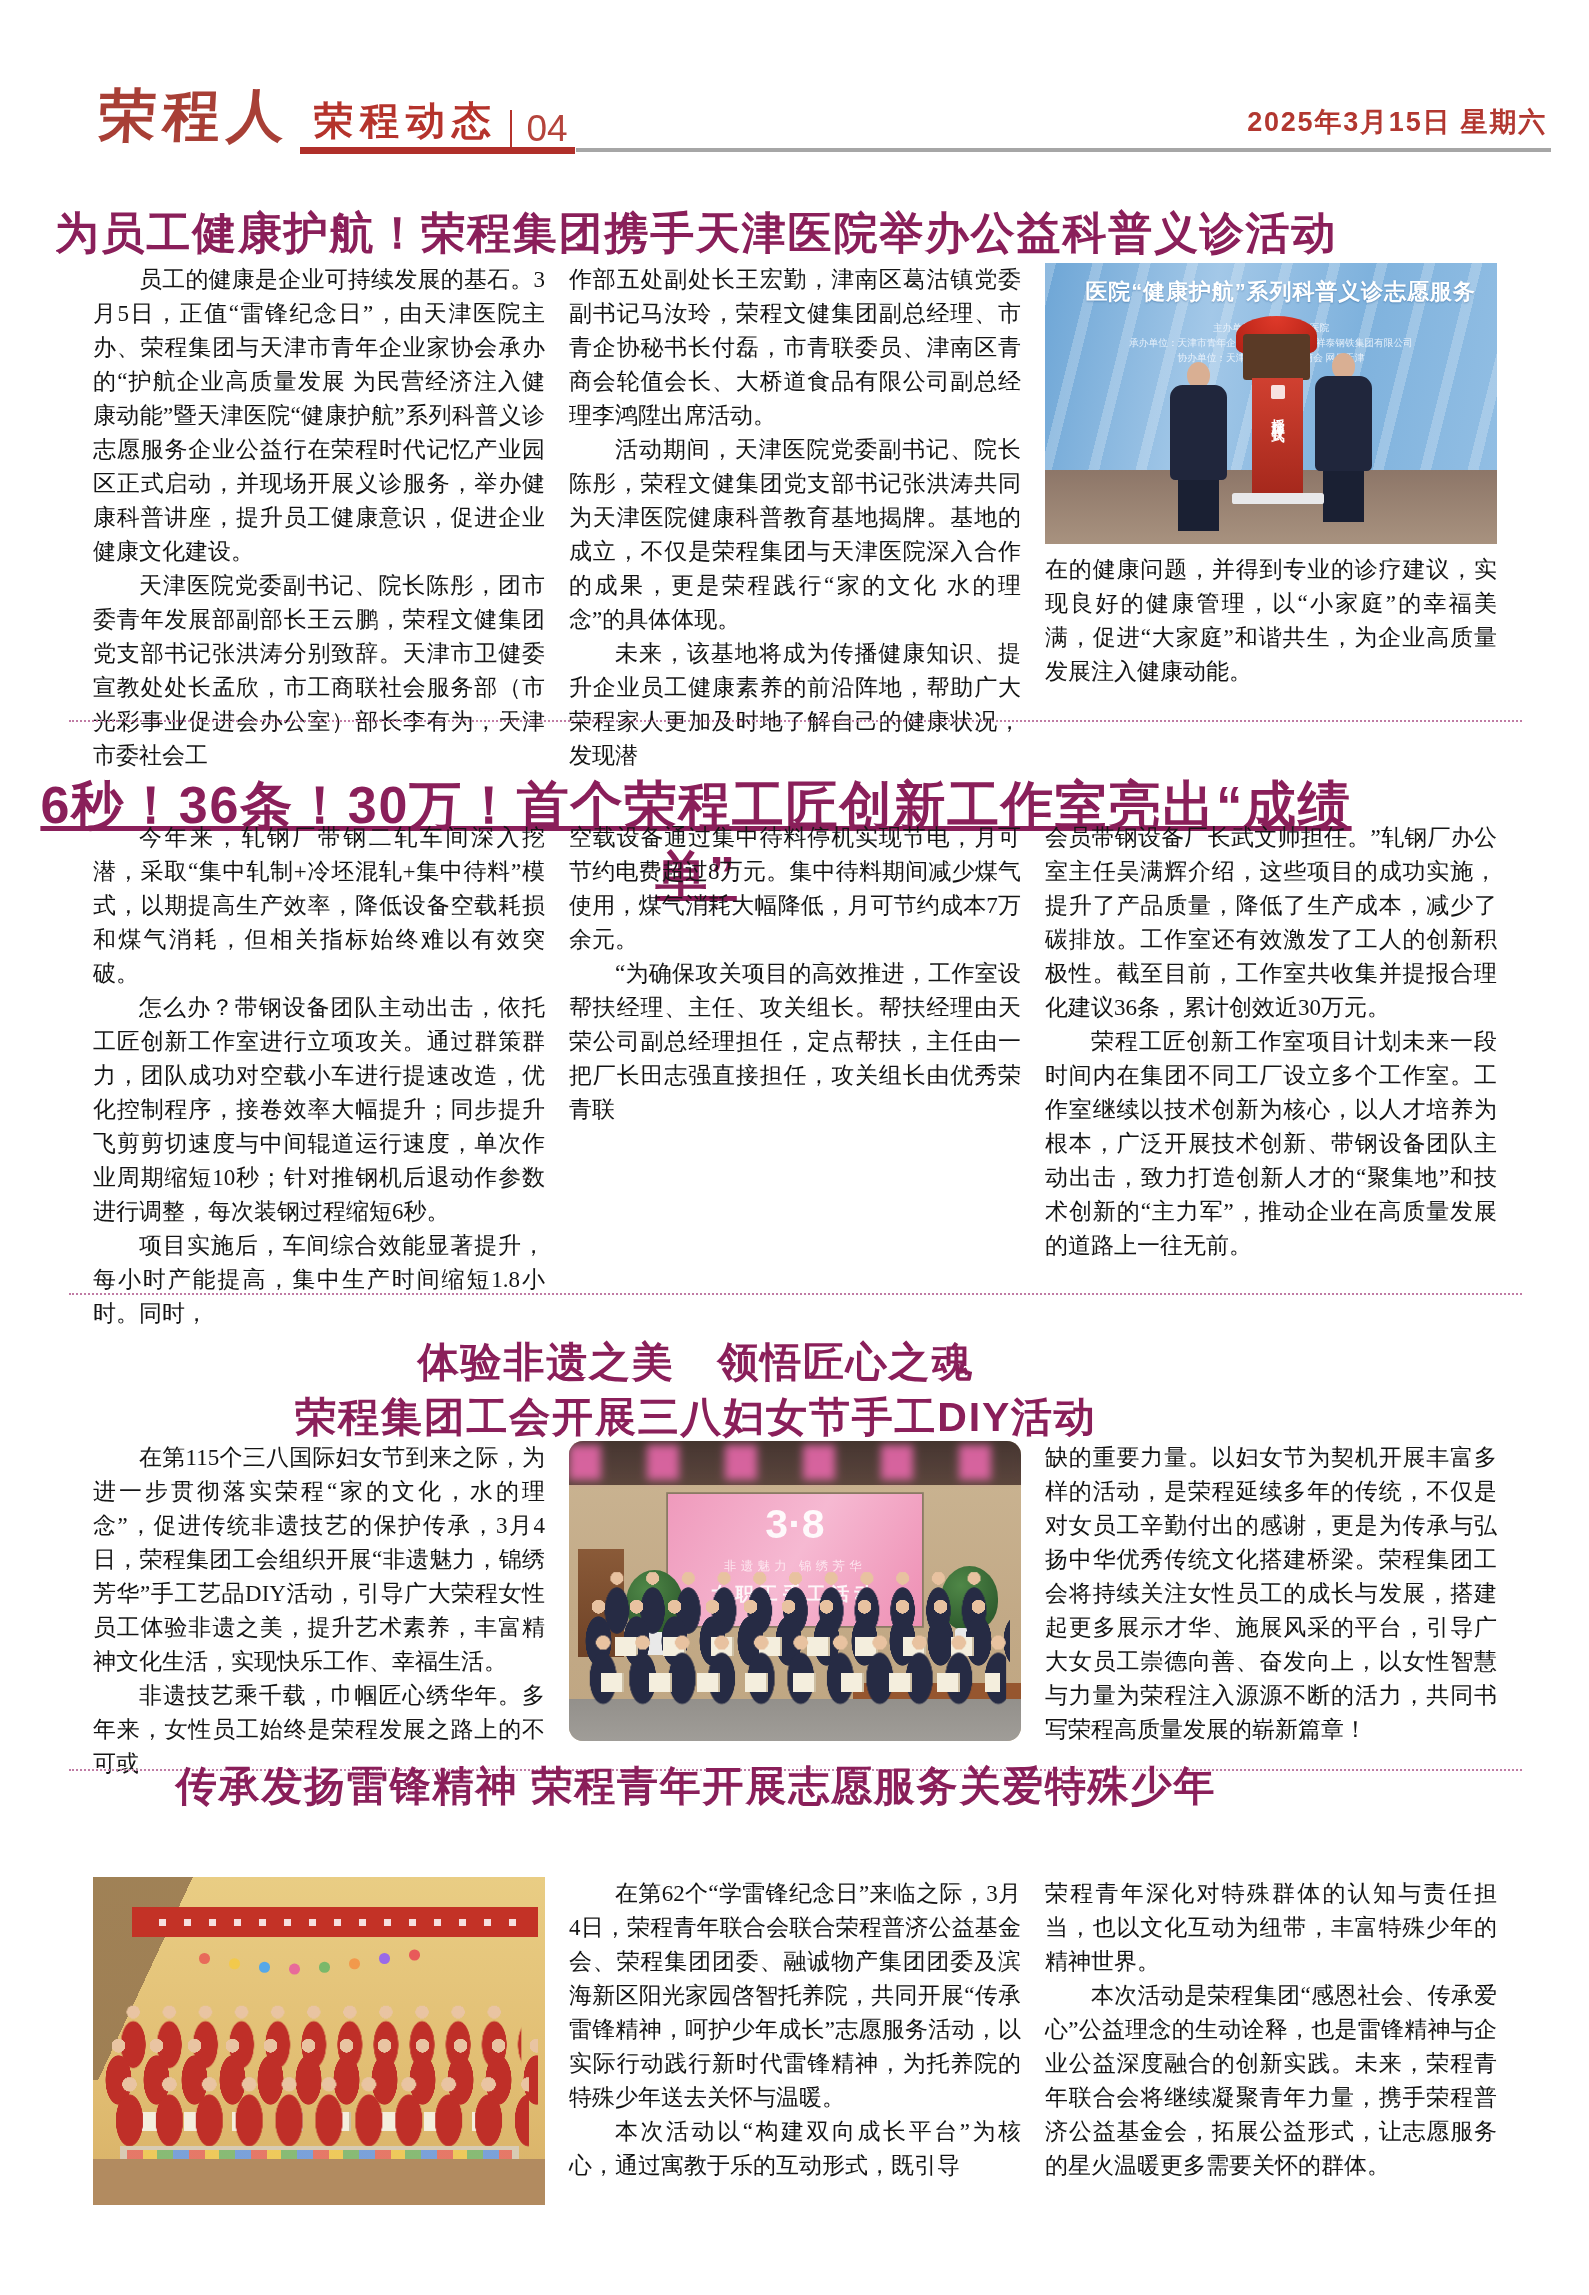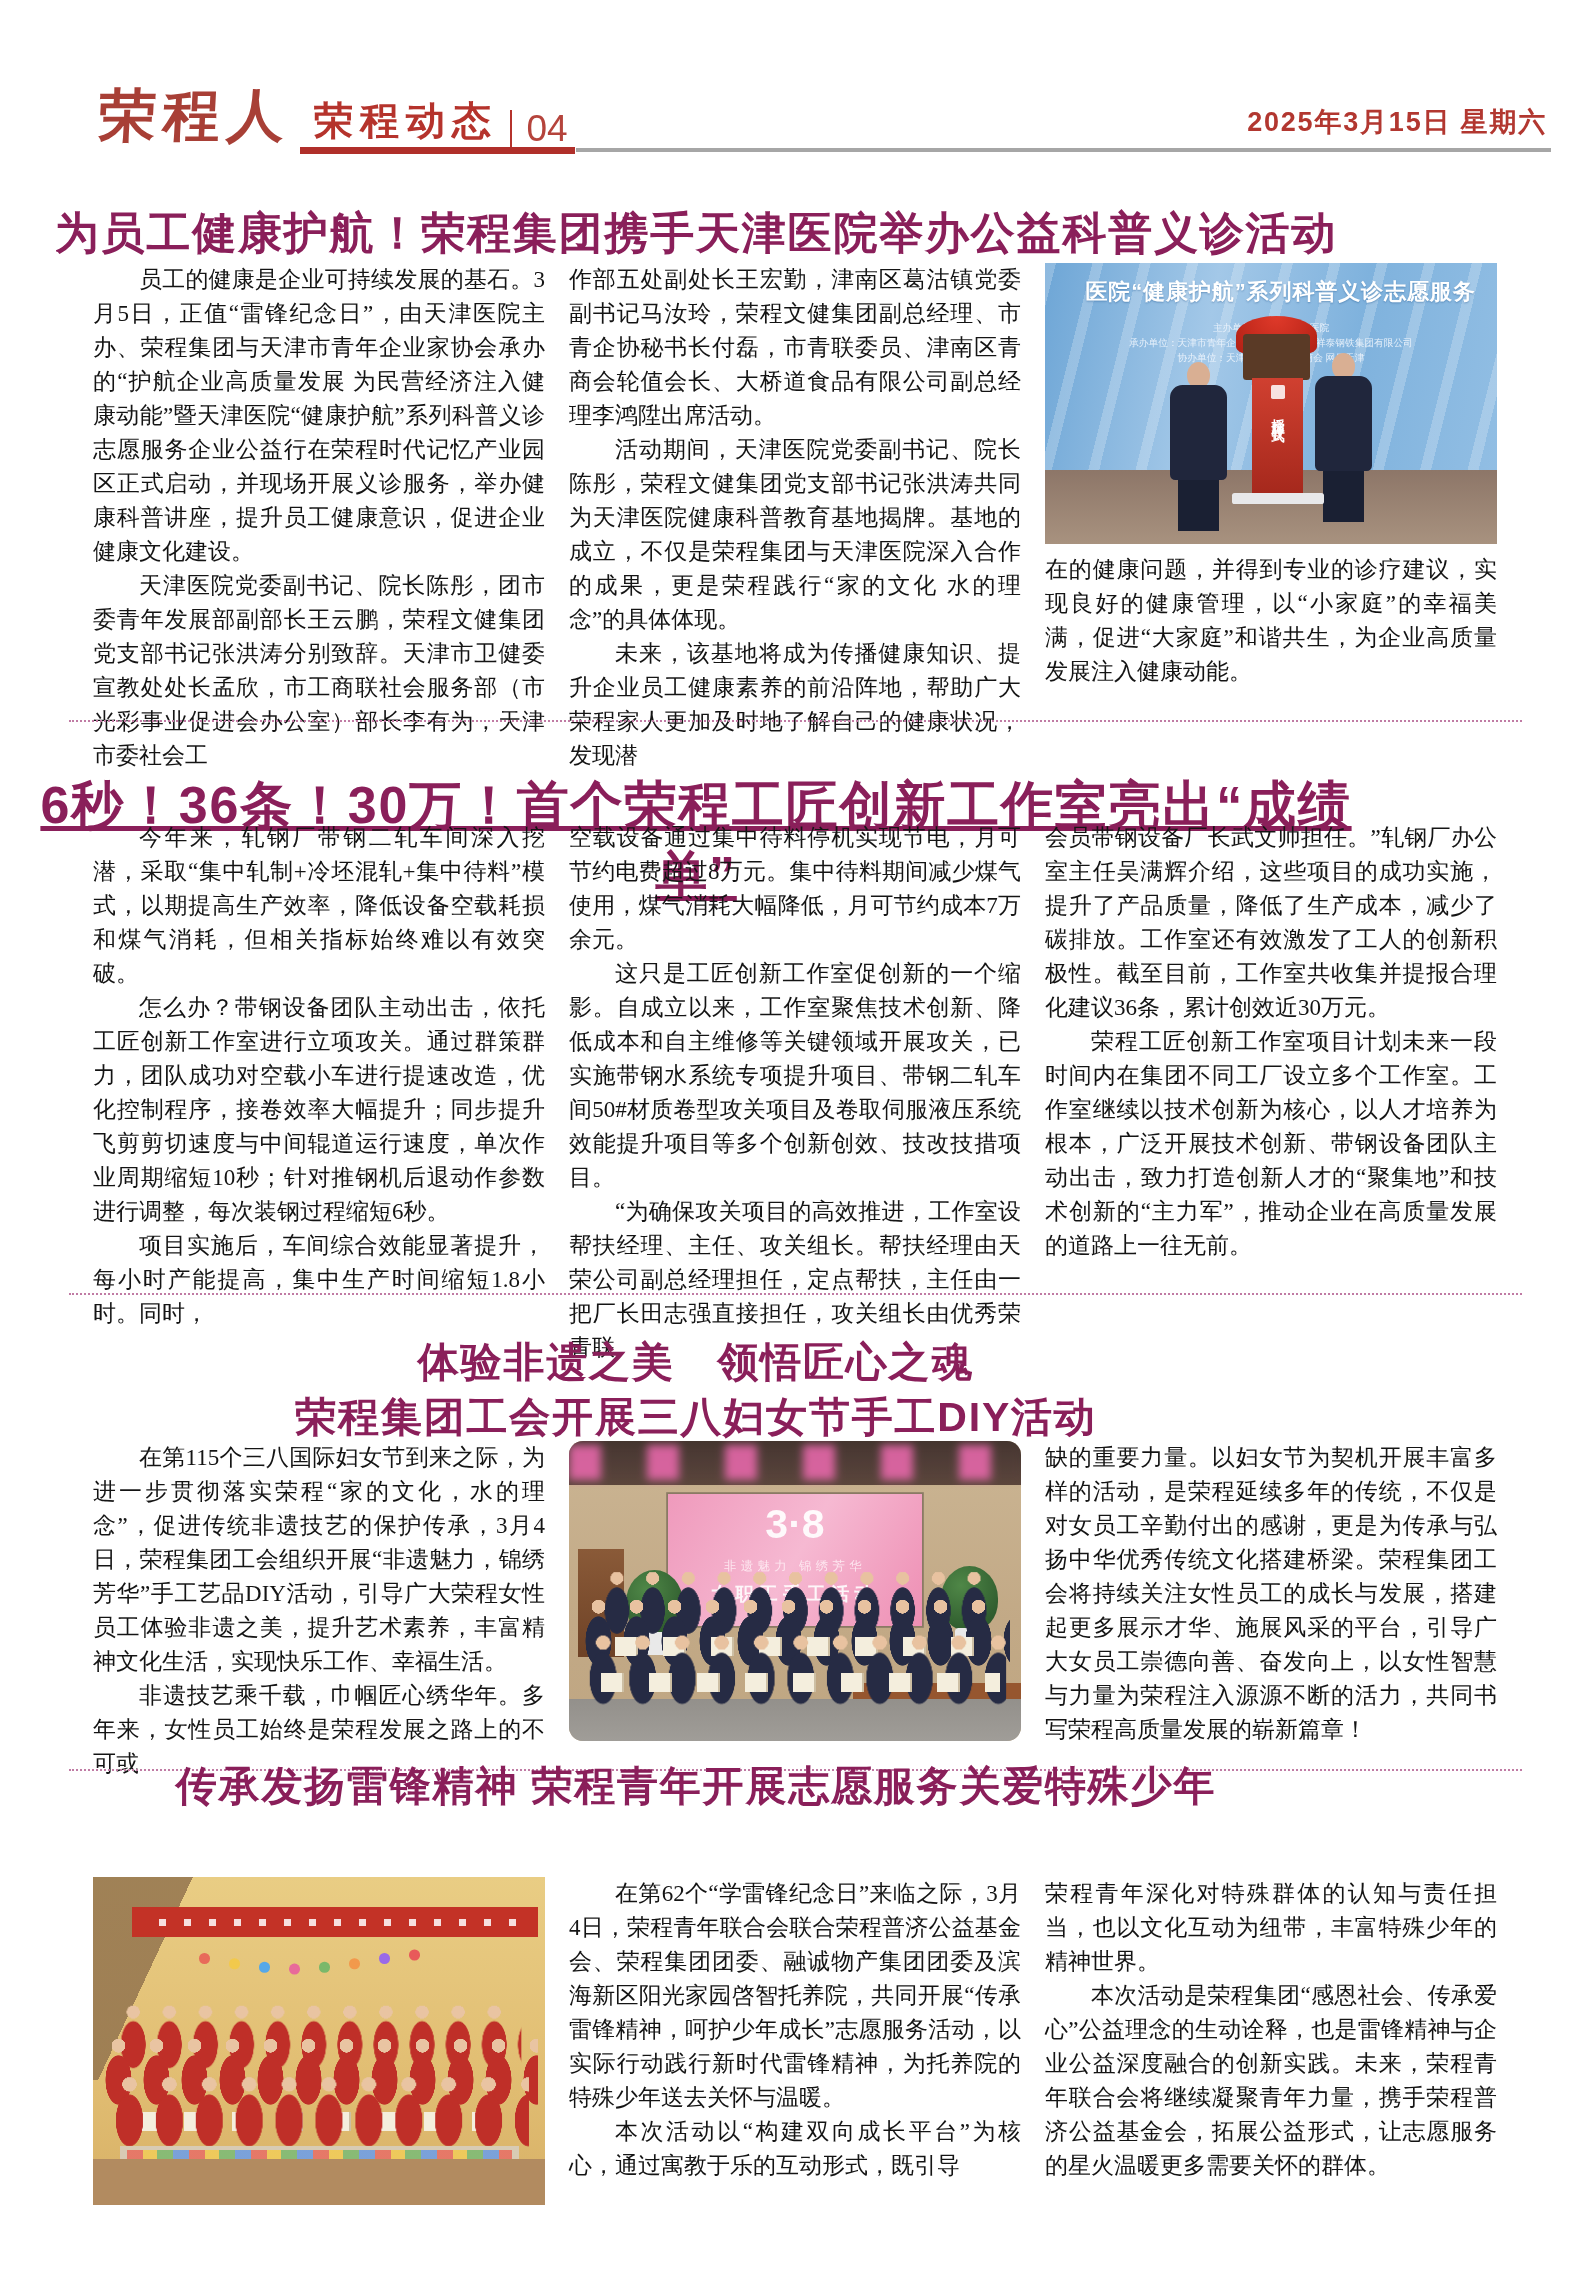--- a/index.html
+++ b/index.html
@@ -178,21 +178,20 @@
 
   <h1 class="article-title" id="a2t">6秒！36条！30万！首个荣程工匠创新工作室亮出“成绩单”</h1>
   <div class="cols" id="a2c">
     <div class="col">
       <p class="ind">今年来，轧钢厂带钢二轧车间深入挖潜，采取“集中轧制+冷坯混轧+集中待料”模式，以期提高生产效率，降低设备空载耗损和煤气消耗，但相关指标始终难以有效突破。</p>
       <p class="ind">怎么办？带钢设备团队主动出击，依托工匠创新工作室进行立项攻关。通过群策群力，团队成功对空载小车进行提速改造，优化控制程序，接卷效率大幅提升；同步提升飞剪剪切速度与中间辊道运行速度，单次作业周期缩短10秒；针对推钢机后退动作参数进行调整，每次装钢过程缩短6秒。</p>
       <p class="ind">项目实施后，车间综合效能显著提升，每小时产能提高，集中生产时间缩短1.8小时。同时，</p>
     </div>
     <div class="col">
       <p>空载设备通过集中待料停机实现节电，月可节约电费超过8万元。集中待料期间减少煤气使用，煤气消耗大幅降低，月可节约成本7万余元。</p>
-      <p class="ind">这只是工匠创新工作室促创新的一个缩影。自成立以来，工作室聚焦技术创新、降低成本和自主维修等关键领域开展攻关，已实施带钢水系统专项提升项目、带钢二轧车间50#材质卷型攻关项目及卷取伺服液压系统效能提升项目等多个创新创效、技改技措项目。</p>
       <p class="ind">“为确保攻关项目的高效推进，工作室设帮扶经理、主任、攻关组长。帮扶经理由天荣公司副总经理担任，定点帮扶，主任由一把厂长田志强直接担任，攻关组长由优秀荣青联</p>
     </div>
     <div class="col">
       <p>会员带钢设备厂长武文帅担任。”轧钢厂办公室主任吴满辉介绍，这些项目的成功实施，提升了产品质量，降低了生产成本，减少了碳排放。工作室还有效激发了工人的创新积极性。截至目前，工作室共收集并提报合理化建议36条，累计创效近30万元。</p>
       <p class="ind">荣程工匠创新工作室项目计划未来一段时间内在集团不同工厂设立多个工作室。工作室继续以技术创新为核心，以人才培养为根本，广泛开展技术创新、带钢设备团队主动出击，致力打造创新人才的“聚集地”和技术创新的“主力军”，推动企业在高质量发展的道路上一往无前。</p>
     </div>
   </div>
 
   <div class="sep" id="sep2"></div>
 

